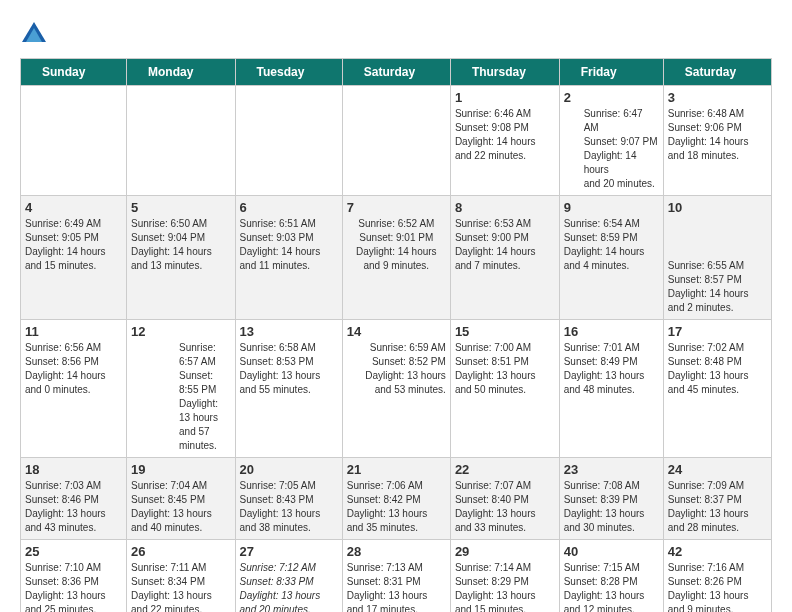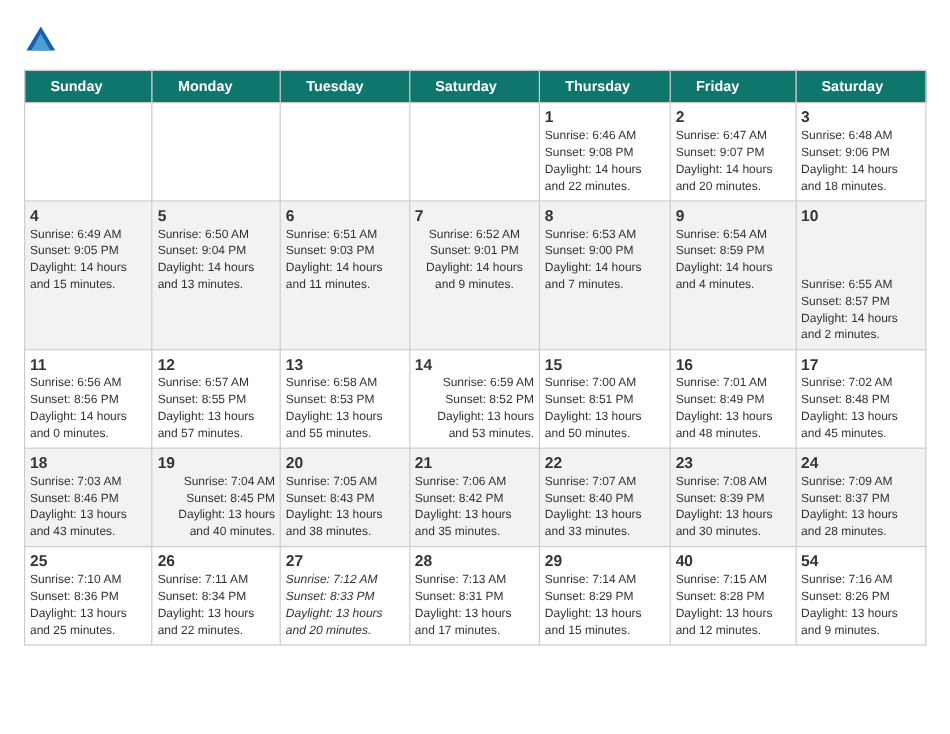--- a/index.html
+++ b/index.html
@@ -134,21 +134,21 @@
         <td class="empty-cell"></td>
         <td>
           <div class="day-num">1</div>
           <div class="day-info" style="white-space: pre-line;">Sunrise: 6:46 AM
 Sunset: 9:08 PM
 Daylight: 14 hours
 and 22 minutes.</div>
         </td>
         <td>
           <div class="day-num">2</div>
-          <div class="day-info" style="white-space: pre-line;">Sunrise: 6:47 AM
+          <div class="day-info" style="white-space: pre-line; margin-left: 20px;">Sunrise: 6:47 AM
 Sunset: 9:07 PM
 Daylight: 14 hours
 and 20 minutes.</div>
         </td>
         <td>
           <div class="day-num">3</div>
           <div class="day-info" style="white-space: pre-line;">Sunrise: 6:48 AM
 Sunset: 9:06 PM
 Daylight: 14 hours
 and 18 minutes.</div>
@@ -208,21 +208,21 @@
       <tr>
         <td>
           <div class="day-num">11</div>
           <div class="day-info" style="white-space: pre-line;">Sunrise: 6:56 AM
 Sunset: 8:56 PM
 Daylight: 14 hours
 and 0 minutes.</div>
         </td>
         <td>
           <div class="day-num">12</div>
-          <div class="day-info" style="white-space: pre-line;">Sunrise: 6:57 AM
+          <div class="day-info" style="white-space: pre-line; margin-left: 48px;">Sunrise: 6:57 AM
 Sunset: 8:55 PM
 Daylight: 13 hours
 and 57 minutes.</div>
         </td>
         <td>
           <div class="day-num">13</div>
           <div class="day-info" style="white-space: pre-line;">Sunrise: 6:58 AM
 Sunset: 8:53 PM
 Daylight: 13 hours
 and 55 minutes.</div>
@@ -259,21 +259,21 @@
       <tr>
         <td>
           <div class="day-num">18</div>
           <div class="day-info" style="white-space: pre-line;">Sunrise: 7:03 AM
 Sunset: 8:46 PM
 Daylight: 13 hours
 and 43 minutes.</div>
         </td>
         <td>
           <div class="day-num">19</div>
-          <div class="day-info" style="white-space: pre-line; text-align: right;">Sunrise: 7:04 AM
+          <div class="day-info" style="white-space: pre-line;">Sunrise: 7:04 AM
 Sunset: 8:45 PM
 Daylight: 13 hours
 and 40 minutes.</div>
         </td>
         <td>
           <div class="day-num">20</div>
           <div class="day-info" style="white-space: pre-line;">Sunrise: 7:05 AM
 Sunset: 8:43 PM
 Daylight: 13 hours
 and 38 minutes.</div>
@@ -344,21 +344,21 @@
 and 15 minutes.</div>
         </td>
         <td>
           <div class="day-num">40</div>
           <div class="day-info" style="white-space: pre-line;">Sunrise: 7:15 AM
 Sunset: 8:28 PM
 Daylight: 13 hours
 and 12 minutes.</div>
         </td>
         <td>
-          <div class="day-num">54</div>
+          <div class="day-num">42</div>
           <div class="day-info" style="white-space: pre-line;">Sunrise: 7:16 AM
 Sunset: 8:26 PM
 Daylight: 13 hours
 and 9 minutes.</div>
         </td>
       </tr>
     </tbody>
 </table>
 
 </body></html>

